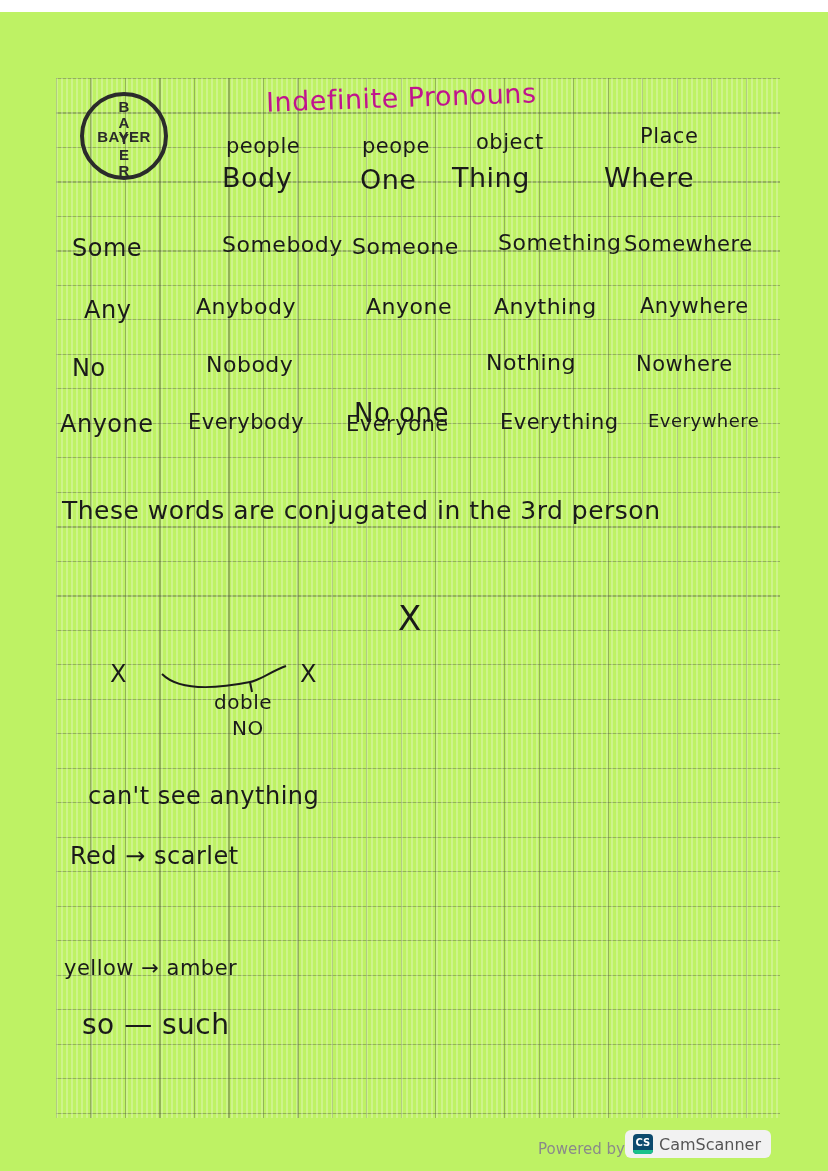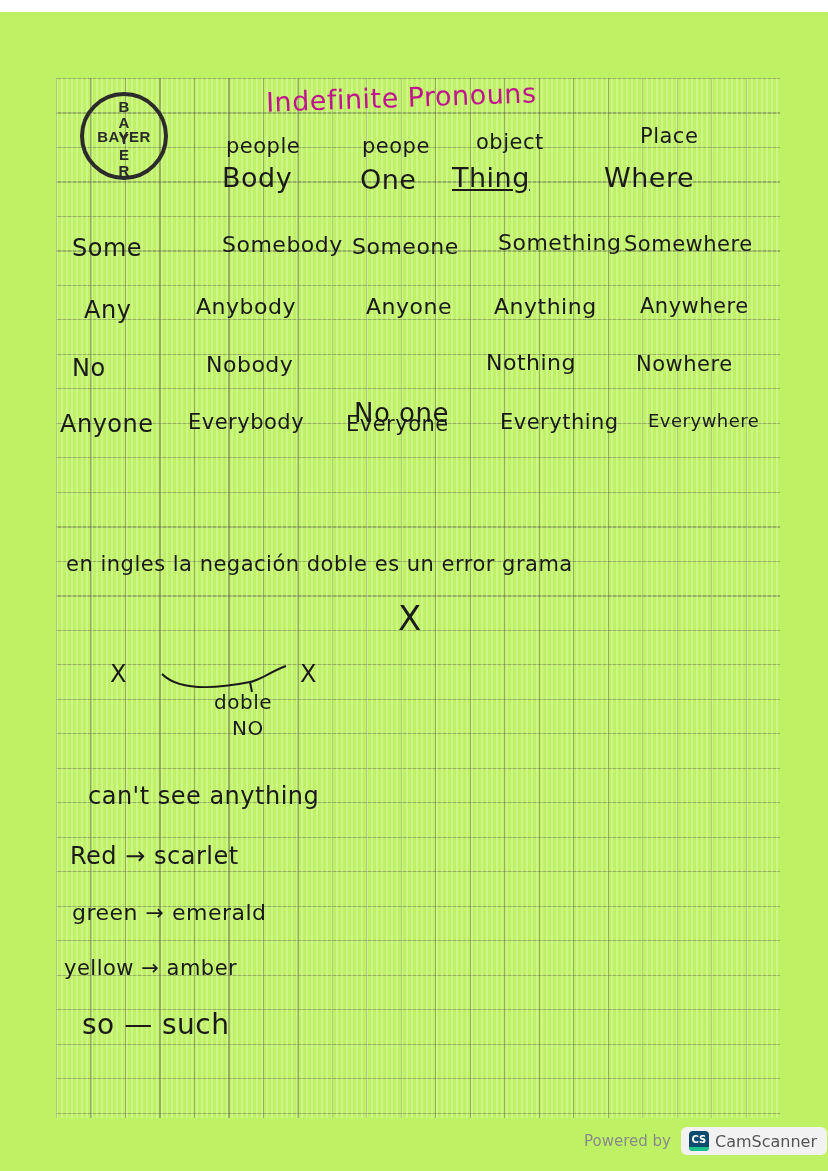--- a/index.html
+++ b/index.html
@@ -43,22 +43,22 @@
     .bayer .v, .bayer .h {
       position: absolute; font-family: "Liberation Sans", sans-serif;
       font-weight: bold; color: #2b2b2b; font-size: 15px; line-height: 16px;
     }
     .bayer .v { left: 50%; top: 3px; transform: translateX(-50%); width: 12px; text-align: center; word-break: break-all; white-space: normal; }
     .bayer .h { top: 33px; left: 0; width: 100%; text-align: center; letter-spacing: 0.5px; }
     .brace {
       position: absolute; left: 160px; top: 650px; width: 130px; height: 36px;
     }
     .footer {
-      position: absolute; left: 584px; top: 1124px; height: 34px;
-      display: flex; align-items: center; gap: 10px;
+      position: absolute; left: 538px; top: 1124px; height: 34px;
+      display: flex; align-items: flex-end; 
       font-family: "DejaVu Sans", sans-serif;
     }
     .footer .powered { color: #8a8a8a; font-size: 15px; }
     .footer .badge {
       display: flex; align-items: center; gap: 6px;
       background: #f2f2f2; border-radius: 6px; padding: 4px 10px 4px 8px;
     }
     .footer .cs-logo {
       width: 20px; height: 20px; border-radius: 4px; background: #0c4a6e;
       color: #fff; font-size: 10px; font-weight: bold; line-height: 18px;
@@ -81,21 +81,21 @@
     <span class="h">BAYER</span>
   </div>
 
   <div class="hw title" style="left:266px; top:70px;">Indefinite Pronouns</div>
 
   <div class="hw head-sm" style="left:226px; top:122px;">people</div>
   <div class="hw head-lg" style="left:222px; top:150px;">Body</div>
   <div class="hw head-sm" style="left:362px; top:122px;">peope</div>
   <div class="hw head-lg" style="left:360px; top:152px;">One</div>
   <div class="hw head-sm" style="left:476px; top:118px;">object</div>
-  <div class="hw head-lg" style="left:452px; top:150px;text-decoration:underline;">Thing</div>
+  <div class="hw head-lg" style="left:452px; top:150px;">Thing</div>
   <div class="hw head-sm" style="left:640px; top:112px;">Place</div>
   <div class="hw head-lg" style="left:604px; top:150px;">Where</div>
 
   <div class="hw row" style="left:72px; top:222px;">Some</div>
   <div class="hw row" style="left:222px; top:220px; font-size:22px;">Somebody</div>
   <div class="hw row" style="left:352px; top:222px; font-size:22px;">Someone</div>
   <div class="hw row" style="left:478px; top:218px; font-size:22px;margin-left:20px;">Something</div>
   <div class="hw row" style="left:624px; top:220px; font-size:21px;">Somewhere</div>
 
   <div class="hw row" style="left:84px; top:284px;">Any</div>
@@ -109,42 +109,37 @@
   <div class="hw row" style="left:354px; top:342px; font-size:26px;margin-top:44px;">No one</div>
   <div class="hw row" style="left:486px; top:338px; font-size:22px;">Nothing</div>
   <div class="hw row" style="left:636px; top:340px; font-size:21px;">Nowhere</div>
 
   <div class="hw row" style="left:60px; top:398px;">Anyone</div>
   <div class="hw row" style="left:188px; top:398px; font-size:21px;">Everybody</div>
   <div class="hw row" style="left:346px; top:400px; font-size:21px;">Everyone</div>
   <div class="hw row" style="left:500px; top:398px; font-size:21px;">Everything</div>
   <div class="hw row" style="left:648px; top:398px; font-size:18px;">Everywhere</div>
 
-  <div class="hw note" style="left:66px; top:540px; font-size:21px;">en ingles la negación doble es un error grama</div>
+  <div class="hw note" style="left:62px; top:484px; font-size:25px;">These words are conjugated in the 3rd person</div>
   <div class="hw mark" style="left:398px; top:586px; font-size:34px;">X</div>
   <div class="hw mark" style="left:110px; top:648px; font-size:24px;">X</div>
   <div class="hw mark" style="left:300px; top:648px; font-size:24px;">X</div>
   <svg class="brace" viewBox="0 0 130 36">
     <path d="M2 12 C 20 30, 60 26, 90 20 C 100 18, 110 10, 126 4" fill="none" stroke="#1a1a1a" stroke-width="2"></path>
     <path d="M90 20 L 92 30" fill="none" stroke="#1a1a1a" stroke-width="2"></path>
   </svg>
   <div class="hw note" style="left:214px; top:678px; font-size:20px;">doble</div>
   <div class="hw note" style="left:232px; top:704px; font-size:20px;">NO</div>
 
   <div class="hw note" style="left:88px; top:770px; font-size:24px;">can't see anything</div>
 
   <div class="hw note" style="left:70px; top:830px;">
     <span>Red</span>
     <span>→</span>
     <span>scarlet</span>
-  </div>
-  <div class="hw note" style="left:72px; top:888px; font-size:22px;">
-    <span>green</span>
-    <span>→</span>
-    <span>emerald</span>
   </div>
   <div class="hw note" style="left:64px; top:944px; font-size:21px;">
     <span>yellow</span>
     <span>→</span>
     <span>amber</span>
   </div>
   <div class="hw note" style="left:82px; top:996px; font-size:28px;">
     <span>so</span>
     <span>—</span>
     <span>such</span>

